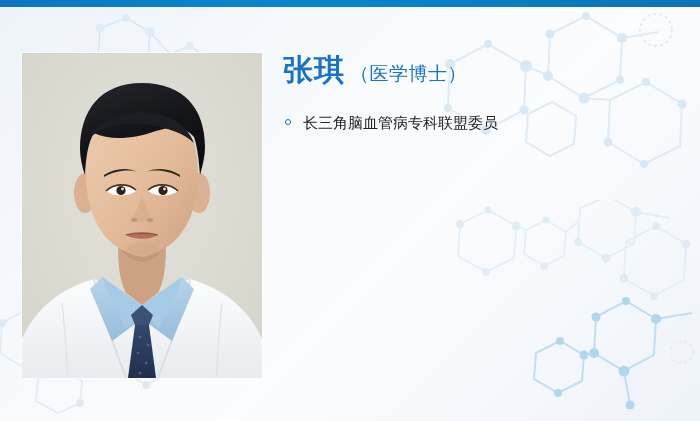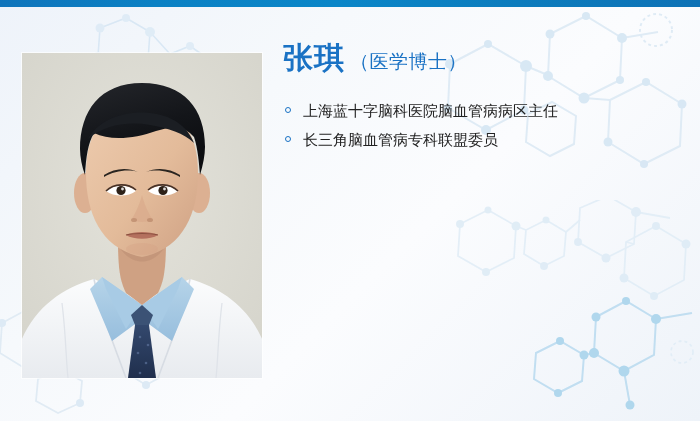--- a/index.html
+++ b/index.html
@@ -47,21 +47,21 @@
     overflow: hidden;
     z-index: 10;
     box-shadow: 0 0 0 1px rgba(255,255,255,.65);
   }
   #photo-frame svg { display: block; }
 
   
   #info {
     position: absolute;
     left: 283px;
-    top: 43px;
+    top: 55px;
     width: 400px;
     z-index: 20;
   }
   #name-line {
     color: #1a72c4;
     white-space: nowrap;
     line-height: 1;
     margin-bottom: 26px;
   }
   #doctor-name {
@@ -324,22 +324,18 @@
     </svg>
   </div>
 
   <div id="info">
     <div id="name-line">
       <span id="doctor-name">张琪</span><span id="doctor-degree">（医学博士）</span>
     </div>
     <ul id="credentials">
       <li>
         <span class="bullet-ring"></span>
-        <span>上海蓝十字脑科医院脑血管病病区主任</span>
-      </li>
-      <li>
-        <span class="bullet-ring"></span>
         <span>长三角脑血管病专科联盟委员</span>
       </li>
     </ul>
   </div>
 
 </div>
 
 </body></html>

